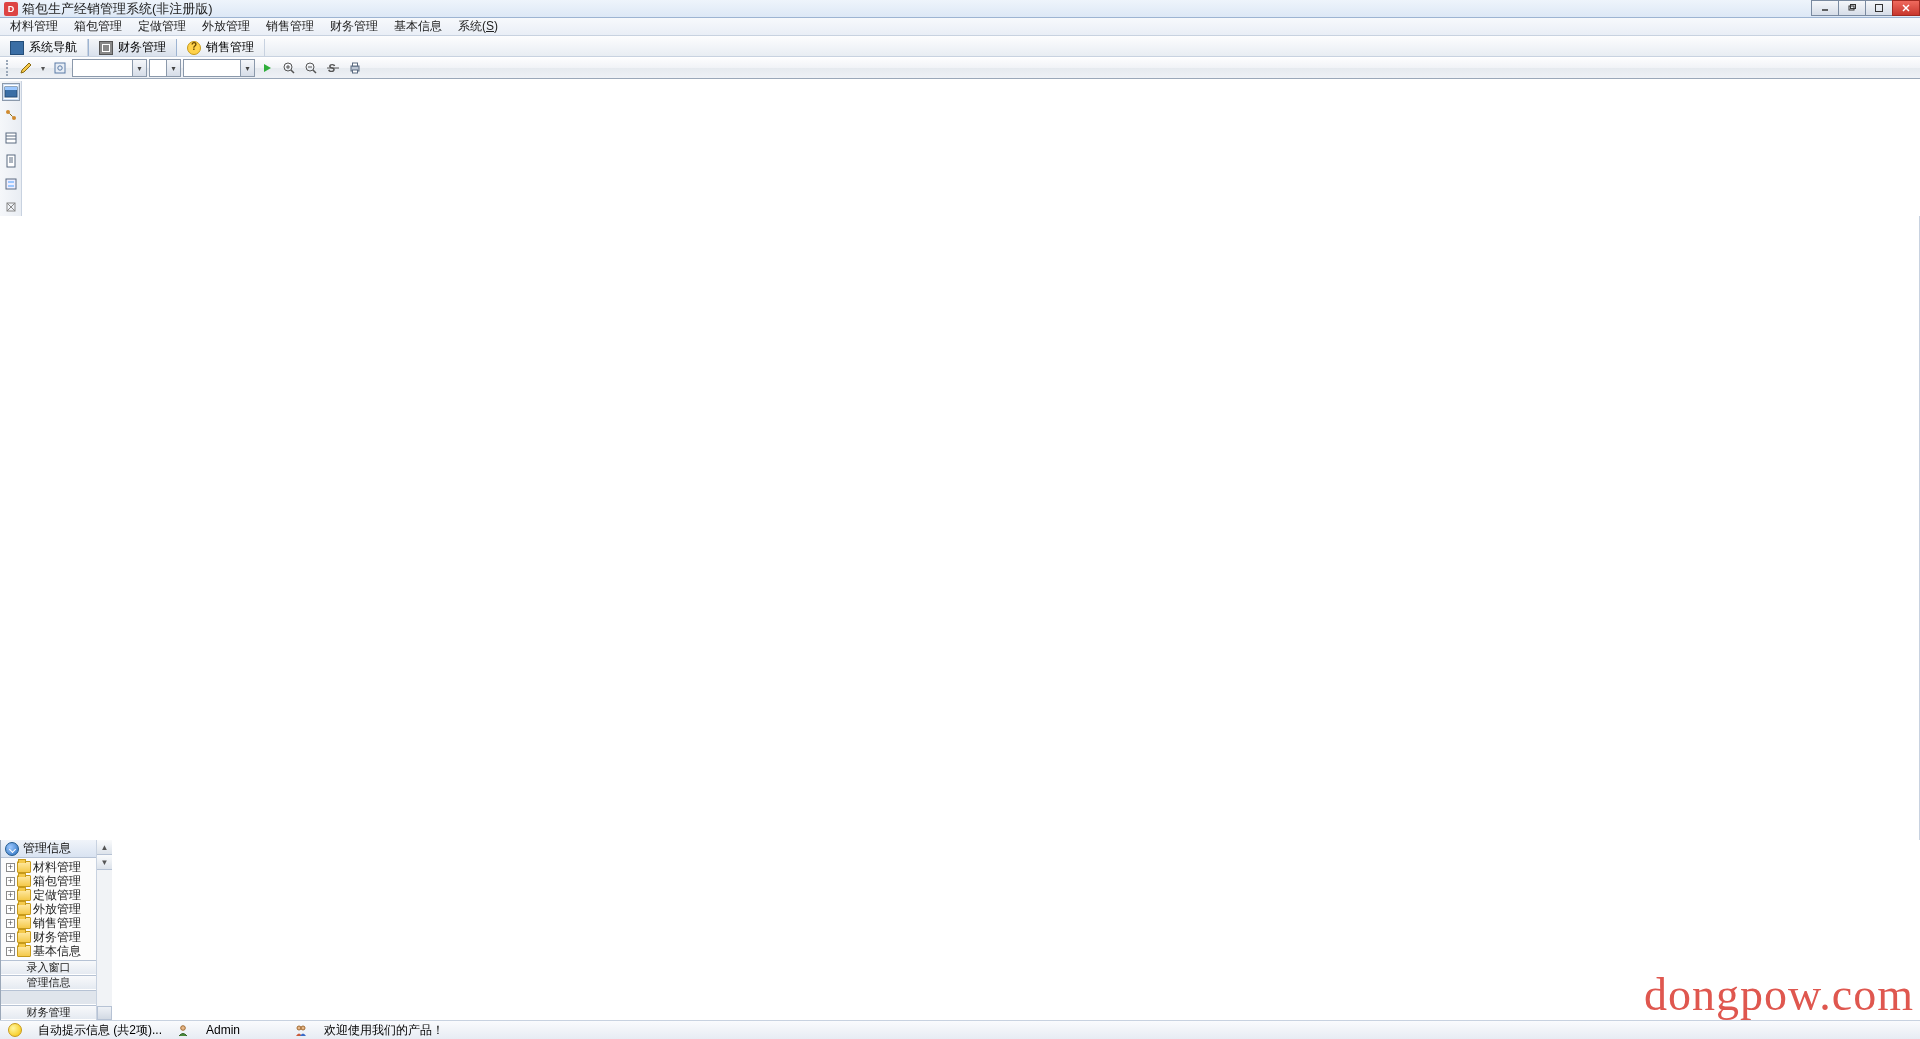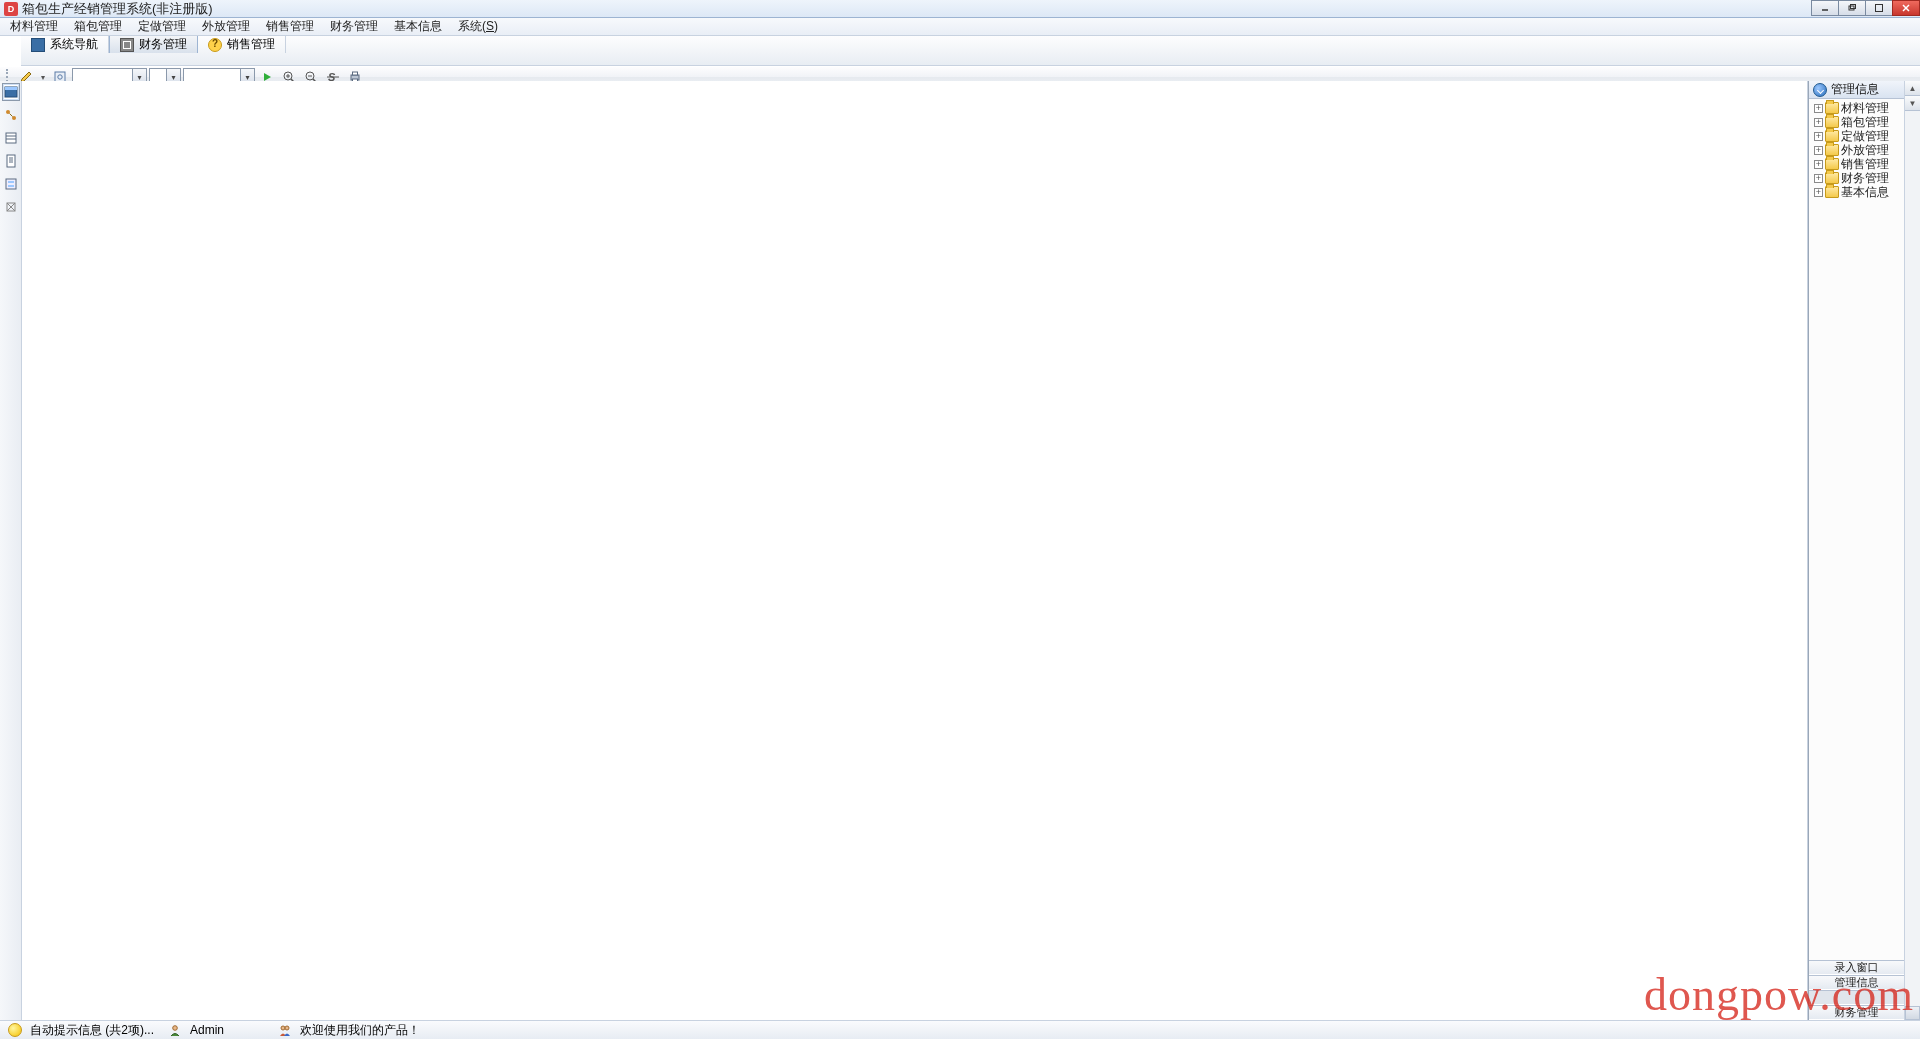--- a/index.html
+++ b/index.html
@@ -46,24 +46,24 @@
   border-bottom: 1px solid #c8d2e0;
   display: flex;
   align-items: center;
   padding: 0 2px;
 }
 .menu-item { padding: 1px 8px; color: #222; font-size: 12px; }
 .menu-item .ul { text-decoration: underline; }
 
 
 .toolbar1 {
-  height: 30px;
+  height: 21px;
   background: linear-gradient(to bottom,#fdfdfe,#e8edf3);
   border-bottom: 1px solid #c8d2e0;
-  display:flex; align-items:flex-start;margin-left:21px;
+  display:flex; align-items:flex-end;
 }
 .tool-btn {
   display:flex; align-items:center; gap:5px;
   padding: 0 10px;
   border-right: 1px solid #c8d2e0;
   font-size: 12px;
 }
 .tool-btn.active { background: linear-gradient(to bottom,#f3f5f8,#d9e1ec); border-left:1px solid #9db4d2; border-right:1px solid #9db4d2;}
 .tool-btn .tb-icon { width:14px;height:14px; display:inline-block; }
 .ic-window { background:#3a6ea5; border:1px solid #244d78; }
@@ -88,20 +88,21 @@
   height:18px; border:1px solid #8b99ab; background:#fff; display:flex; align-items:center;
 }
 .tb2-combo .c-val { flex:1; padding:0 3px; font-size:11px; color:#333; height:16px; line-height:16px;}
 .tb2-combo .c-arr { width:14px; height:16px; background:linear-gradient(to bottom,#f5f7fa,#d6dde8); border-left:1px solid #8b99ab; display:flex;align-items:center;justify-content:center; font-size:8px; color:#444;}
 .cb-a{width:75px;} .cb-b{width:32px;} .cb-c{width:72px;}
 
 
 .main {
   position:absolute; left:0; right:0; top:81px; bottom:19px;
   display:flex;
+  flex-direction:column;
 }
 .left-tab-strip {
   width:22px; background:linear-gradient(to right,#f5f7fa,#e9edf3);
   border-right:1px solid #c8d2e0;
   display:flex; flex-direction:column; align-items:center; padding-top:2px; gap:5px;
 }
 .lt-item { width:18px;height:18px; display:flex;align-items:center;justify-content:center; }
 .lt-item.active { background:#fff; border:1px solid #8b99ab; box-shadow:0 0 0 1px #cfe0f5 inset;}
 .lt-item svg { width:14px;height:14px; }
 
@@ -140,21 +141,21 @@
 
 .right-wrap { width:112px; display:flex; }
 
 
 .status-bar {
   position:absolute; left:0; right:0; bottom:0; height:19px;
   background:linear-gradient(to bottom,#fafbfd,#e7ecf3);
   border-top:1px solid #c8d2e0;
   display:flex; align-items:center; gap:6px; padding:0 4px; font-size:12px;
 }
-.status-item { display:flex; align-items:center; gap:8px; padding:0 4px;}
+.status-item { display:flex; align-items:center; gap:16px; padding:0 4px;}
 .s-ico { width:14px;height:14px; }
 .s-lamp{ border-radius:50%; background:radial-gradient(circle at 35% 35%, #fff6a0, #f5c000); border:1px solid #c79a1a;}
 .s-user svg, .s-grp svg{width:14px;height:14px;}
 
 
 .watermark {
   position:absolute; right:6px; bottom:18px;
   font-family: "Times New Roman", serif;
   font-size:46px; letter-spacing:1px;
   color: rgba(214,40,30,0.78);

